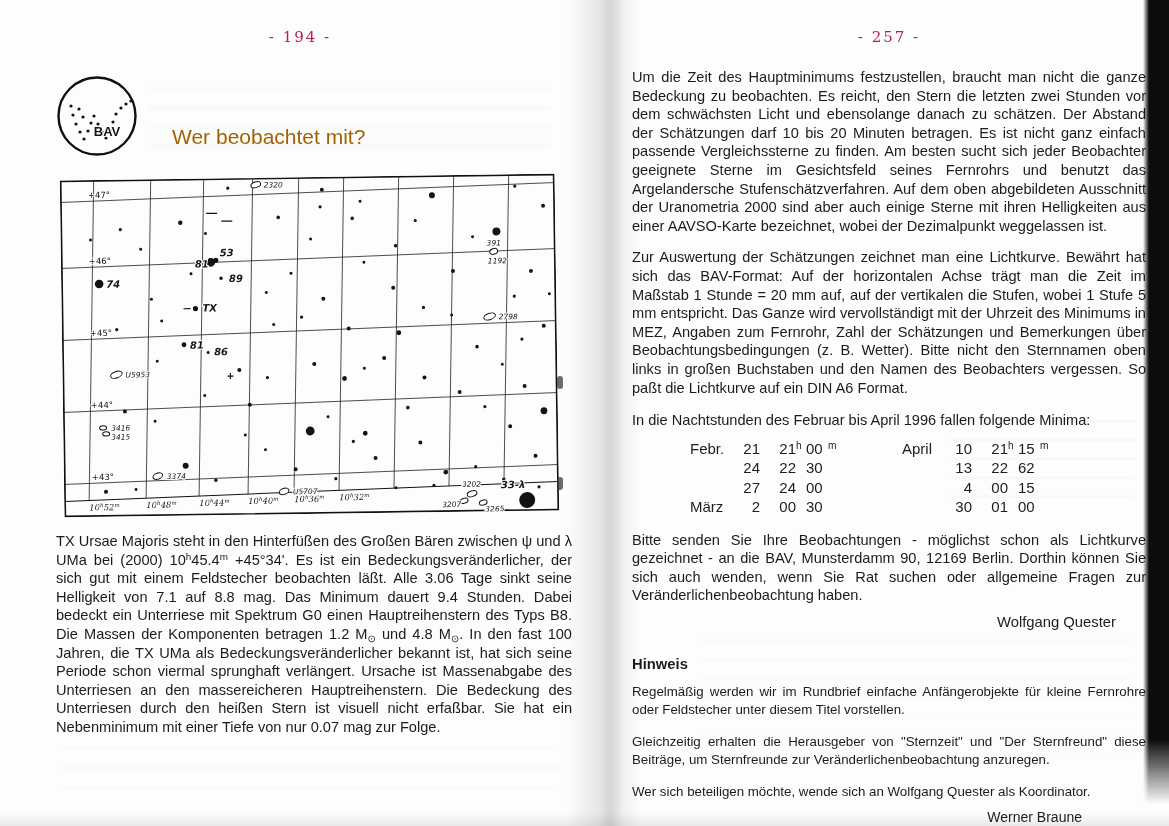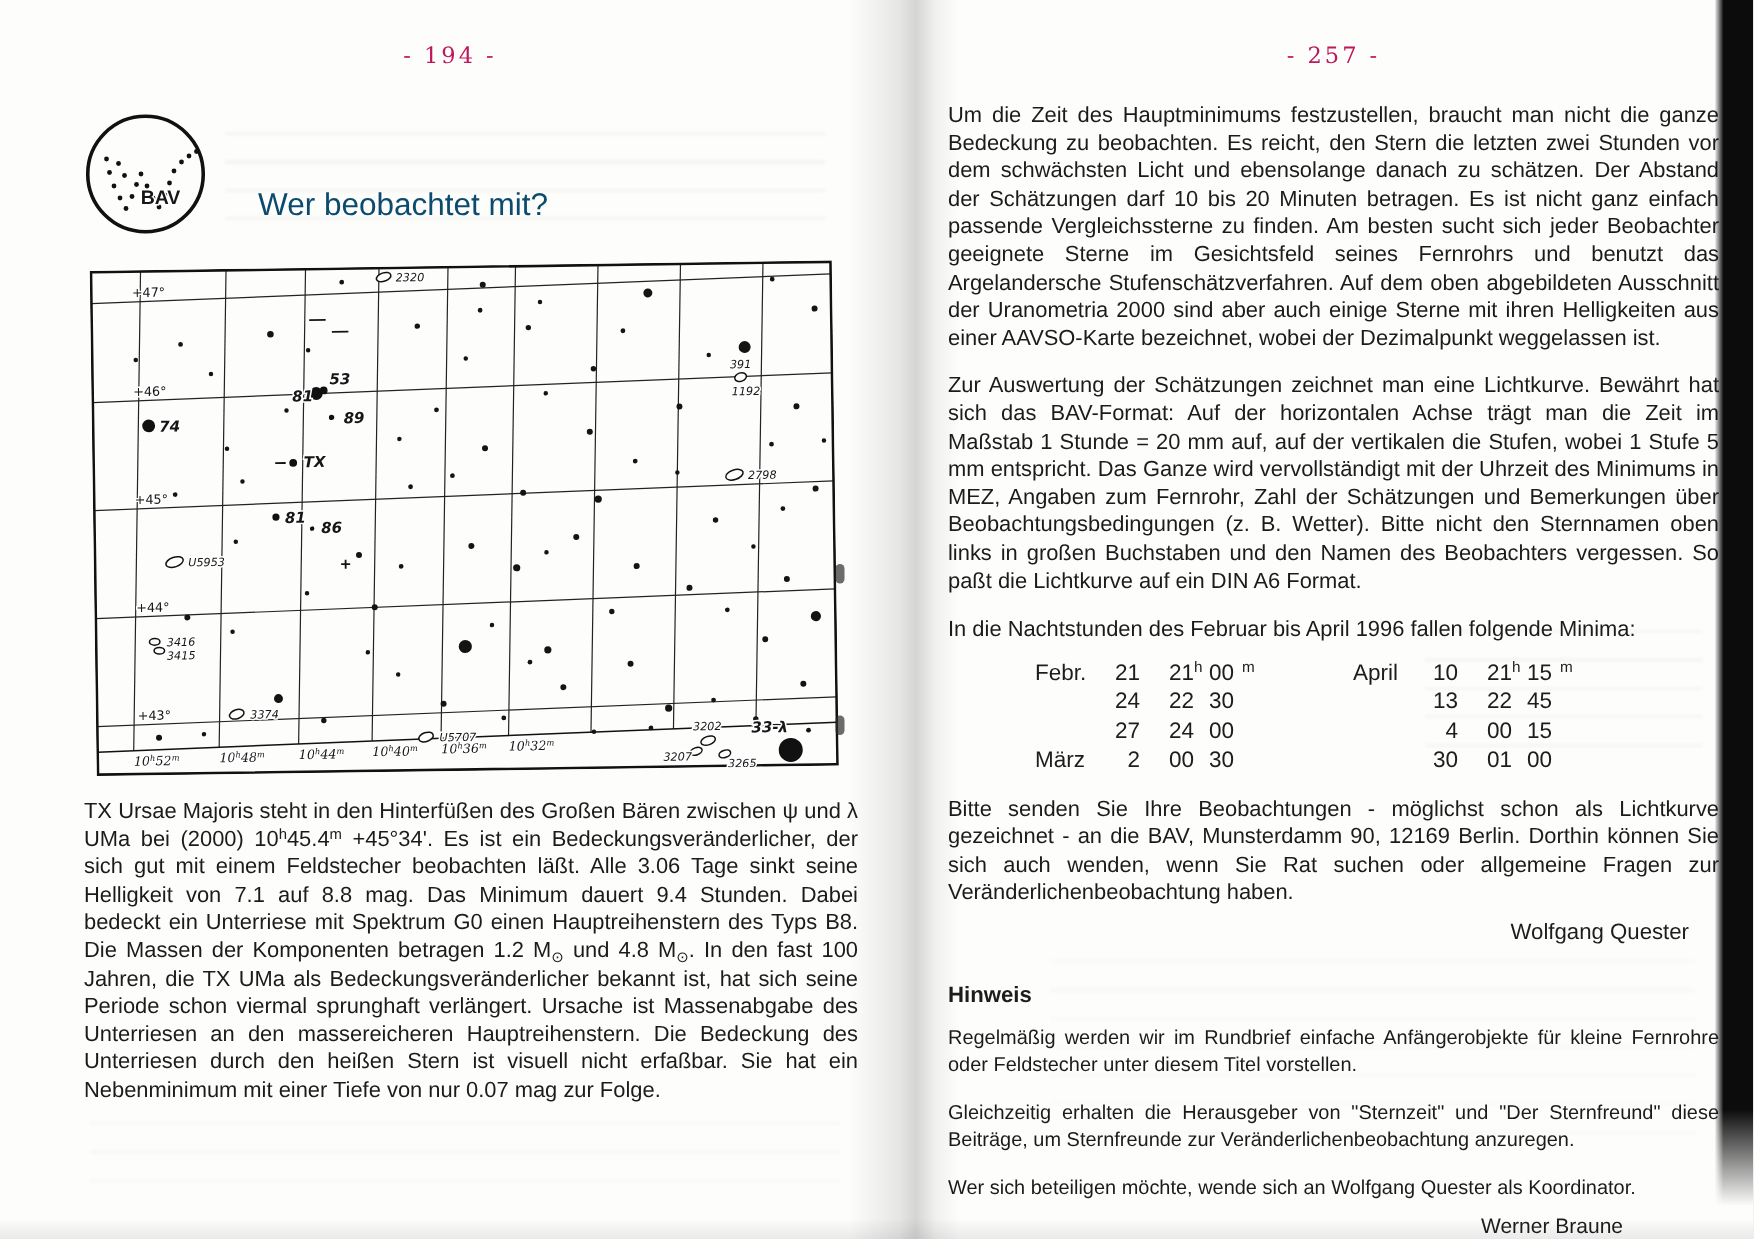--- a/index.html
+++ b/index.html
@@ -5,21 +5,21 @@
   html,body{margin:0;padding:0;background:#e8e8e6;}
   #canvas{position:relative;width:1169px;height:826px;background:#fdfdfc;overflow:hidden;
           font-family:"Liberation Sans",sans-serif;color:#1d1d1d;}
   
   .pgnum{position:absolute;top:28px;font-family:"DejaVu Serif",serif;font-size:15px;
          letter-spacing:2px;color:#be185d;text-align:center;}
   .bodytxt{font-size:14.6px;line-height:18.6px;text-align:justify;color:#1b1b1b;}
   sup{font-size:68%;vertical-align:baseline;position:relative;top:-0.45em;line-height:0;}
   sub{font-size:68%;vertical-align:baseline;position:relative;top:0.3em;line-height:0;}
   
-  #title{position:absolute;left:172px;top:125px;font-size:21px;color:#0c4a6e;display:flex;gap:16px;white-space:nowrap;}
+  #title{position:absolute;left:172px;top:125px;font-size:21px;color:#a16207;display:flex;gap:16px;white-space:nowrap;}
   #logo{position:absolute;left:55px;top:74px;}
   #chart{position:absolute;left:62px;top:177px;transform:rotate(-0.8deg);}
   #leftbody{position:absolute;left:56px;top:532px;width:516px;}
   
   #rightcol{position:absolute;left:632px;top:68px;width:514px;}
   .noteP{font-size:13.3px;line-height:17.6px;text-align:justify;color:#1b1b1b;}
   .sig{font-size:14.8px;text-align:right;}
   #noteHead{font-weight:bold;font-size:14.8px;}
   
   #minima{display:flex;gap:64px;margin-top:10px;margin-left:58px;font-size:15px;}
@@ -299,21 +299,21 @@
               <span class="hcell">21</span>
               <span class="ucell">h</span>
               <span class="mmcell">15</span>
               <span class="ucell">m</span>
             </div>
             <div class="mrow">
               <span class="mcell"></span>
               <span class="dcell">13</span>
               <span class="hcell">22</span>
               <span class="ucell"></span>
-              <span class="mmcell">45</span>
+              <span class="mmcell">62</span>
               <span class="ucell"></span>
             </div>
             <div class="mrow">
               <span class="mcell"></span>
               <span class="dcell">4</span>
               <span class="hcell">00</span>
               <span class="ucell"></span>
               <span class="mmcell">15</span>
               <span class="ucell"></span>
             </div>
@@ -322,21 +322,21 @@
               <span class="dcell">30</span>
               <span class="hcell">01</span>
               <span class="ucell"></span>
               <span class="mmcell">00</span>
               <span class="ucell"></span>
             </div>
           </div>
       </div>
 
       <div class="bodytxt" style="margin-top:13px;">Bitte senden Sie Ihre Beobachtungen - möglichst schon als Lichtkurve gezeichnet - an die BAV, Munsterdamm 90, 12169 Berlin. Dorthin können Sie sich auch wenden, wenn Sie Rat suchen oder allgemeine Fragen zur Veränderlichenbeobachtung haben.</div>
-      <div class="sig" style="margin-top:9px;padding-right:20px;">Wolfgang Quester</div>
+      <div class="sig" style="margin-top:9px;padding-right:30px;">Wolfgang Quester</div>
 
       <div id="noteHead" style="margin-top:26px;">Hinweis</div>
       <div class="noteP" style="margin-top:11px;">Regelmäßig werden wir im Rundbrief  einfache Anfängerobjekte für kleine Fernrohre oder Feldstecher unter diesem Titel vorstellen.</div>
       <div class="noteP" style="margin-top:15px;">Gleichzeitig erhalten die Herausgeber von "Sternzeit" und "Der Sternfreund" diese Beiträge, um Sternfreunde zur Veränderlichenbeobachtung anzuregen.</div>
       <div class="noteP" style="margin-top:15px;">Wer sich beteiligen möchte, wende sich an Wolfgang Quester als Koordinator.</div>
       <div class="sig" style="margin-top:8px;padding-right:64px;font-size:14px;">Werner Braune</div>
     </div>
   </div>
 
   <div id="gutter"></div>

